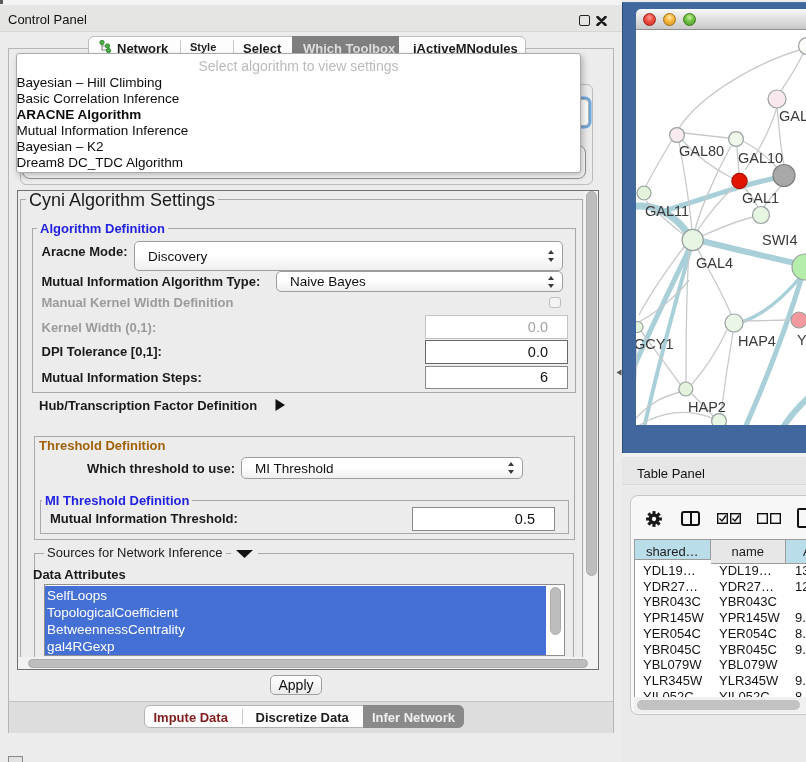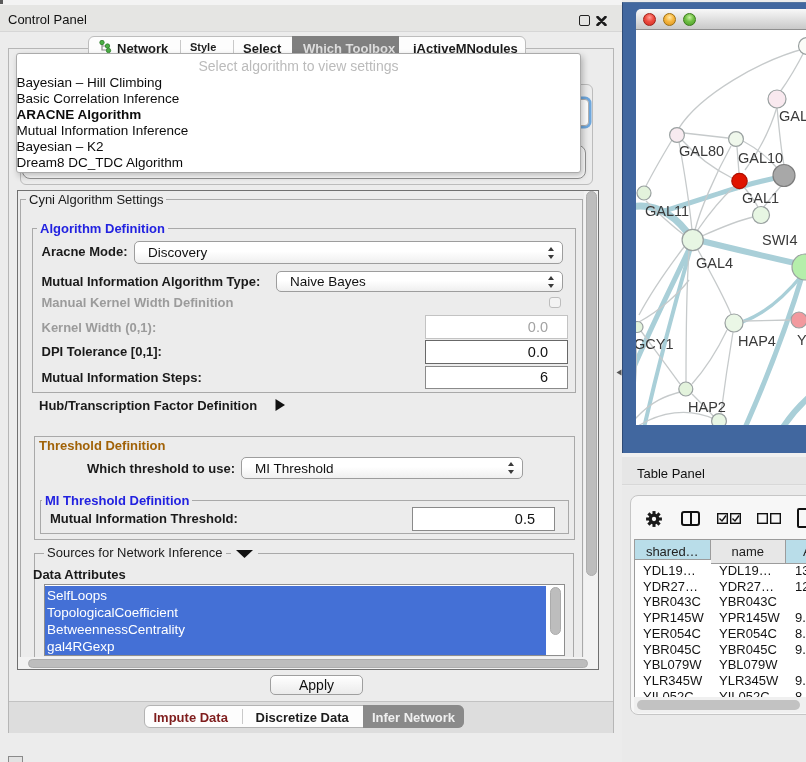--- a/index.html
+++ b/index.html
@@ -53,27 +53,27 @@
 <div class="abs" style="left:303px;top:41px;font-size:13px;font-weight:bold;color:#dedede;">Which Toolbox</div>
 <div class="abs" style="left:413px;top:41px;font-size:13px;font-weight:bold;color:#1c1c1c;">jActiveMNodules</div>
 
 <div class="abs" style="left:20px;top:84px;width:573px;height:101px;background:#ececec;border:1px solid #bcbcbc;border-radius:6px;box-sizing:border-box;"></div>
 <div class="abs" style="left:556px;top:99px;width:33px;height:27px;background:#fff;border:1px solid #b0b0b0;border-radius:4px;box-shadow:0 0 0 2.5px #6ea7dd;box-sizing:border-box;"></div>
 <div class="abs" style="left:22px;top:145px;width:564px;height:34px;background:#fdfdfd;border:1px solid #949494;border-radius:8px;box-sizing:border-box;"></div>
 
 <div class="abs" style="left:17px;top:190px;width:582px;height:480px;border:1px solid #707070;background:#ececec;box-sizing:border-box;"></div>
 
 <div class="abs" style="left:20px;top:199px;width:561px;height:457px;border:1px solid #a9a9a9;border-bottom:none;"></div>
-<div class="grouplbl" style="left:26px;top:192.5px;color:#1a1a1a;font-size:13px;">Cyni Algorithm Settings</div>
+<div class="grouplbl" style="left:26px;top:192.5px;color:#1a1a1a;font-size:18px;">Cyni Algorithm Settings</div>
 
 <div class="abs" style="left:32px;top:228px;width:542px;height:163px;border:1px solid #a9a9a9;"></div>
 <div class="grouplbl" style="left:37px;top:221.5px;color:#2222e0;font-weight:bold;">Algorithm Definition</div>
 
 <div class="boldlbl" style="left:41.5px;top:243.7px;">Aracne Mode:</div>
-<div class="combo" style="left:134px;top:241px;width:429px;height:23px;">Discovery
+<div class="combo" style="left:134px;top:241px;width:429px;height:30px;">Discovery
   <span class="arr">
       <svg width="8" height="13" viewBox="0 0 8 13">
         <path d="M4 0.5 L7 4.5 L1 4.5 Z" fill="#3a3a3a"></path>
         <path d="M4 12.5 L7 8.5 L1 8.5 Z" fill="#3a3a3a"></path>
       </svg>
     </span>
 </div>
 
 <div class="boldlbl" style="left:41.5px;top:274px;">Mutual Information Algorithm Type:</div>
 <div class="combo" style="left:276px;top:271px;width:287px;height:21px;">Naive Bayes
@@ -139,21 +139,21 @@
 <div class="abs" style="left:28px;top:659px;width:560px;height:9px;background:#bdbdbd;border:1px solid #adadad;border-radius:5px;box-sizing:border-box;"></div>
 
 <svg class="abs" style="left:616px;top:369px;" width="6" height="7" viewBox="0 0 6 7">
     <path d="M5.5 0.5 L5.5 6.5 L0.5 3.5 Z" fill="#555"></path>
   </svg>
 
 <div class="abs" style="left:16px;top:53px;width:565px;height:120px;background:#ffffff;border:1px solid #ababab;border-radius:3px;box-shadow:2px 3px 6px rgba(0,0,0,0.25);box-sizing:border-box;"></div>
 <div class="abs" style="left:16px;top:58px;width:565px;text-align:center;font-size:14px;color:#bbbbbb;">Select algorithm to view settings</div>
 <div class="abs" style="left:16.5px;top:74.5px;font-size:13.5px;color:#0c0c0c;line-height:16.1px;">Bayesian – Hill Climbing<br>Basic Correlation Inference<br><b>ARACNE Algorithm</b><br>Mutual Information Inference<br>Bayesian – K2<br>Dream8 DC_TDC Algorithm</div>
 
-<div class="abs" style="left:270px;top:675px;width:93px;height:20px;background:linear-gradient(#ffffff,#ebebeb);border:1px solid #9f9f9f;border-radius:5px;box-sizing:border-box;text-align:center;font-size:14px;color:#111;line-height:18px;">Apply</div>
+<div class="abs" style="left:270px;top:675px;width:52px;height:20px;background:linear-gradient(#ffffff,#ebebeb);border:1px solid #9f9f9f;border-radius:5px;box-sizing:border-box;text-align:center;font-size:14px;color:#111;line-height:18px;">Apply</div>
 
 <div class="abs" style="left:9px;top:701px;width:604px;height:31px;background:#dddddd;border-top:1px solid #c2c2c2;"></div>
 <div class="abs" style="left:144px;top:705px;width:320px;height:23px;background:#fdfdfd;border:1px solid #b3b3b3;border-radius:6px;box-sizing:border-box;"></div>
 <div class="abs" style="left:242px;top:709px;width:1px;height:15px;background:#c9c9c9;"></div>
 <div class="abs" style="left:363px;top:705px;width:101px;height:23px;background:#8a8a8a;border-radius:0 6px 6px 0;"></div>
 <div class="abs" style="left:153.5px;top:710px;font-size:13px;font-weight:bold;color:#7f1d1d;">Impute Data</div>
 <div class="abs" style="left:255.5px;top:710px;font-size:13px;font-weight:bold;color:#1c1c1c;">Discretize Data</div>
 <div class="abs" style="left:363px;top:710px;width:101px;text-align:center;font-size:13px;font-weight:bold;color:#f0f0f0;">Infer Network</div>
 
 <div class="abs" style="left:8px;top:756px;width:15px;height:10px;background:#e2e2e2;border:1px solid #8a8a8a;box-sizing:border-box;"></div>

